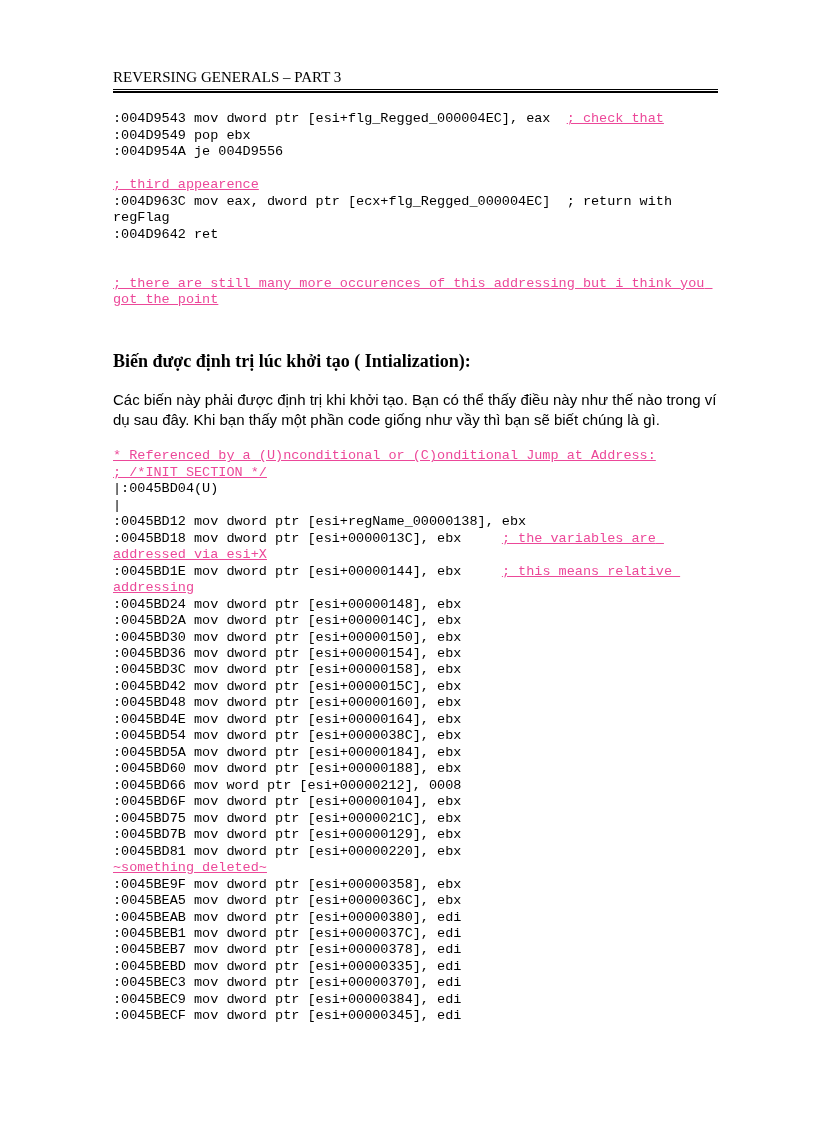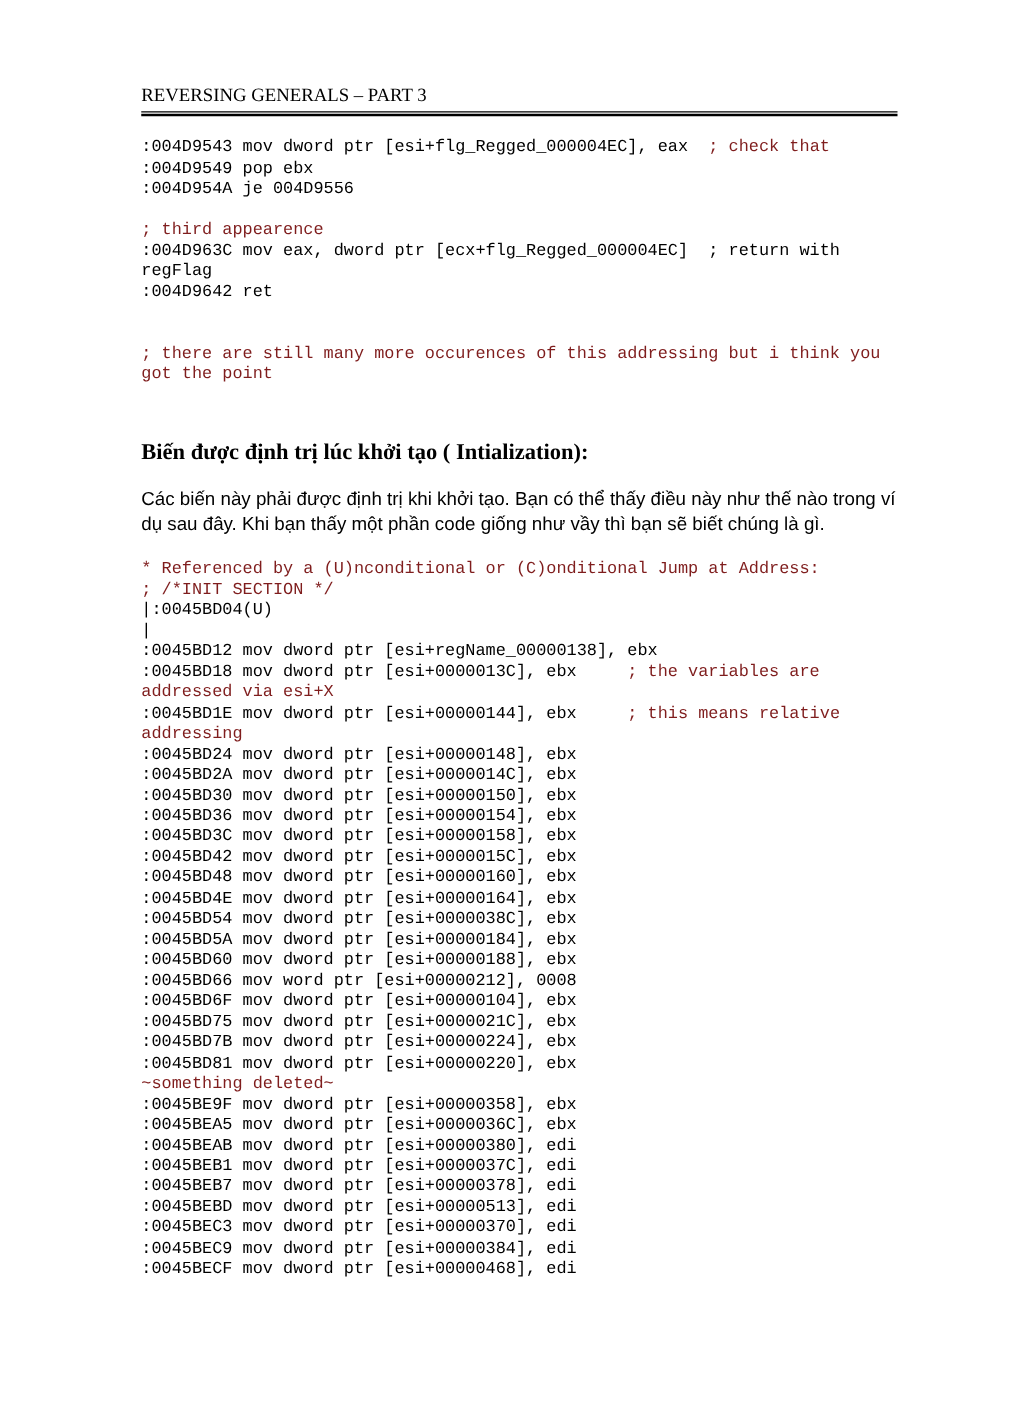--- a/index.html
+++ b/index.html
@@ -23,21 +23,21 @@
     height: 4px;
     margin-bottom: 18px;
   }
   .code {
     font-family: "Courier New", Courier, monospace;
     font-size: 13.5px;
     line-height: 1.22;
     white-space: pre-wrap;
     color: #000;
   }
-  .code .red { color: #7f1d1d; }
+  .code .red { color: #ec4899; text-decoration: underline; }
   .section-title {
     font-family: "Times New Roman", Times, serif;
     font-size: 18px;
     font-weight: bold;
     margin-top: 42px;
     margin-bottom: 18px;
   }
   .body-text {
     font-family: Liberation Sans, sans-serif;
     font-size: 15px;
@@ -82,24 +82,24 @@
 <span>:0045BD3C mov dword ptr [esi+00000158], ebx</span>
 <span>:0045BD42 mov dword ptr [esi+0000015C], ebx</span>
 <span>:0045BD48 mov dword ptr [esi+00000160], ebx</span>
 <span>:0045BD4E mov dword ptr [esi+00000164], ebx</span>
 <span>:0045BD54 mov dword ptr [esi+0000038C], ebx</span>
 <span>:0045BD5A mov dword ptr [esi+00000184], ebx</span>
 <span>:0045BD60 mov dword ptr [esi+00000188], ebx</span>
 <span>:0045BD66 mov word ptr [esi+00000212], 0008</span>
 <span>:0045BD6F mov dword ptr [esi+00000104], ebx</span>
 <span>:0045BD75 mov dword ptr [esi+0000021C], ebx</span>
-<span>:0045BD7B mov dword ptr [esi+00000224], ebx</span>
+<span>:0045BD7B mov dword ptr [esi+00000129], ebx</span>
 <span>:0045BD81 mov dword ptr [esi+00000220], ebx</span>
 <span class="red">~something deleted~</span>
 <span>:0045BE9F mov dword ptr [esi+00000358], ebx</span>
 <span>:0045BEA5 mov dword ptr [esi+0000036C], ebx</span>
 <span>:0045BEAB mov dword ptr [esi+00000380], edi</span>
 <span>:0045BEB1 mov dword ptr [esi+0000037C], edi</span>
 <span>:0045BEB7 mov dword ptr [esi+00000378], edi</span>
-<span>:0045BEBD mov dword ptr [esi+00000513], edi</span>
+<span>:0045BEBD mov dword ptr [esi+00000335], edi</span>
 <span>:0045BEC3 mov dword ptr [esi+00000370], edi</span>
 <span>:0045BEC9 mov dword ptr [esi+00000384], edi</span>
-<span>:0045BECF mov dword ptr [esi+00000468], edi</span></div>
+<span>:0045BECF mov dword ptr [esi+00000345], edi</span></div>
 
 </body></html>

